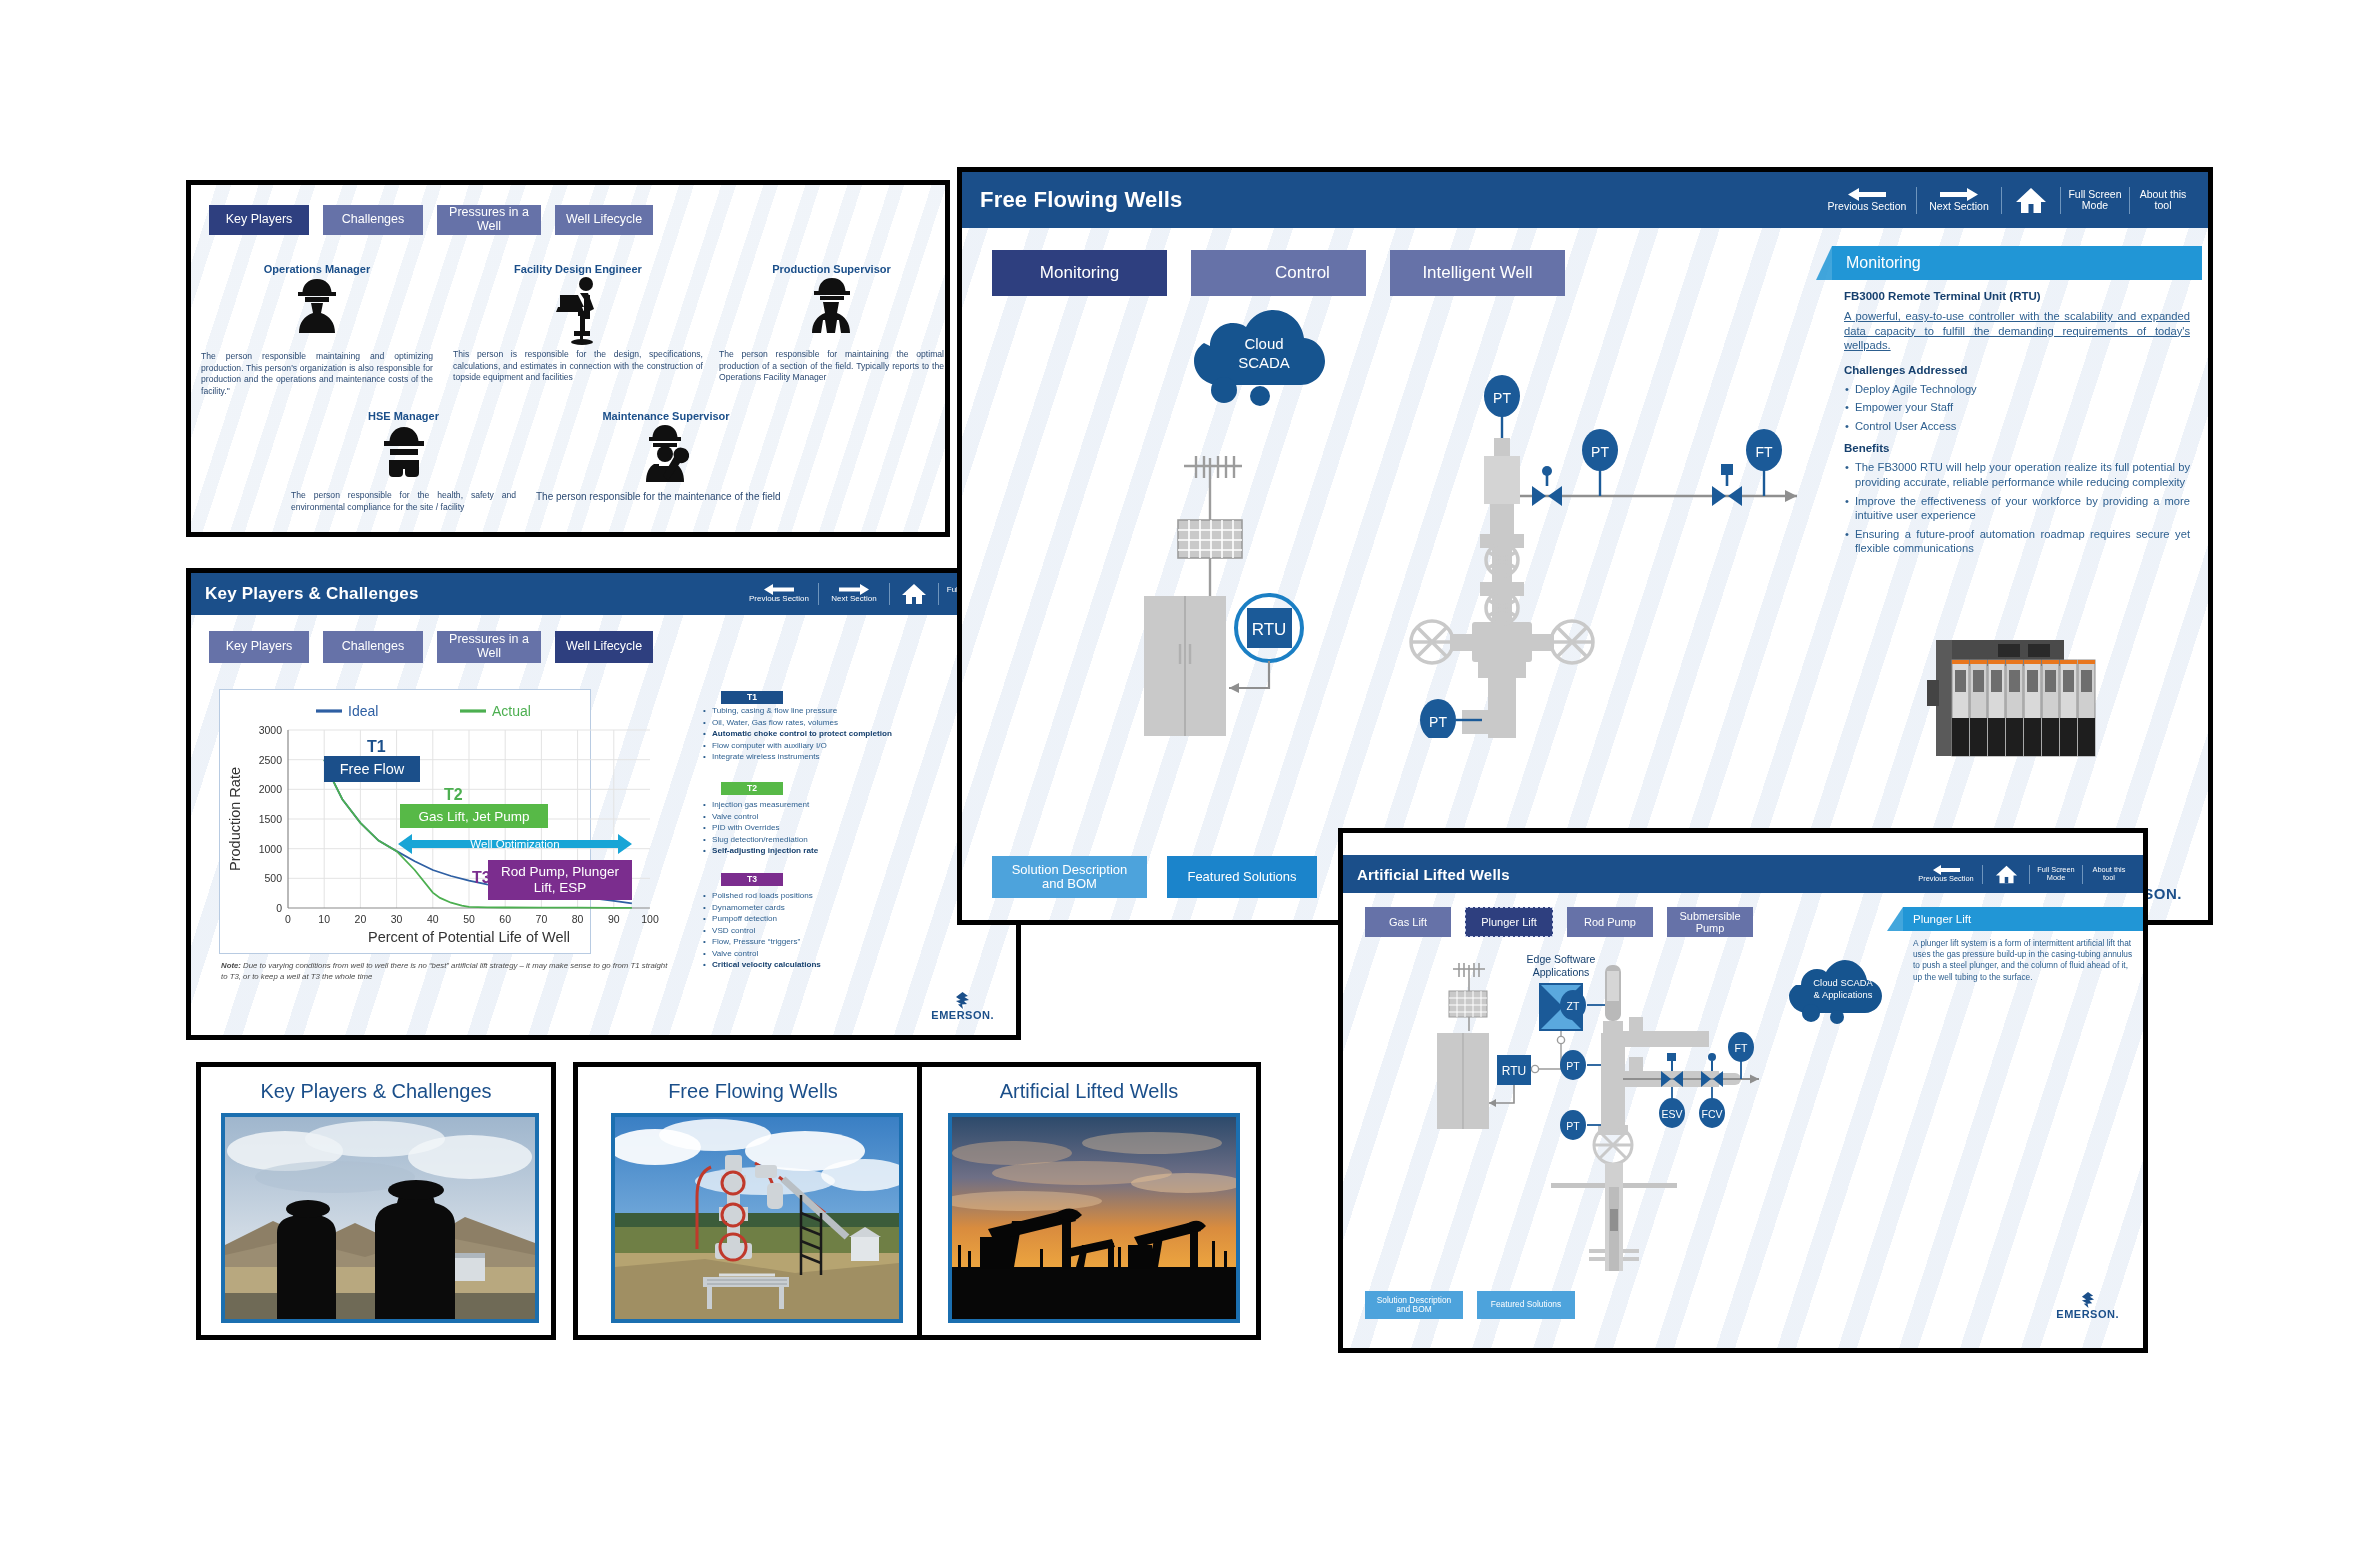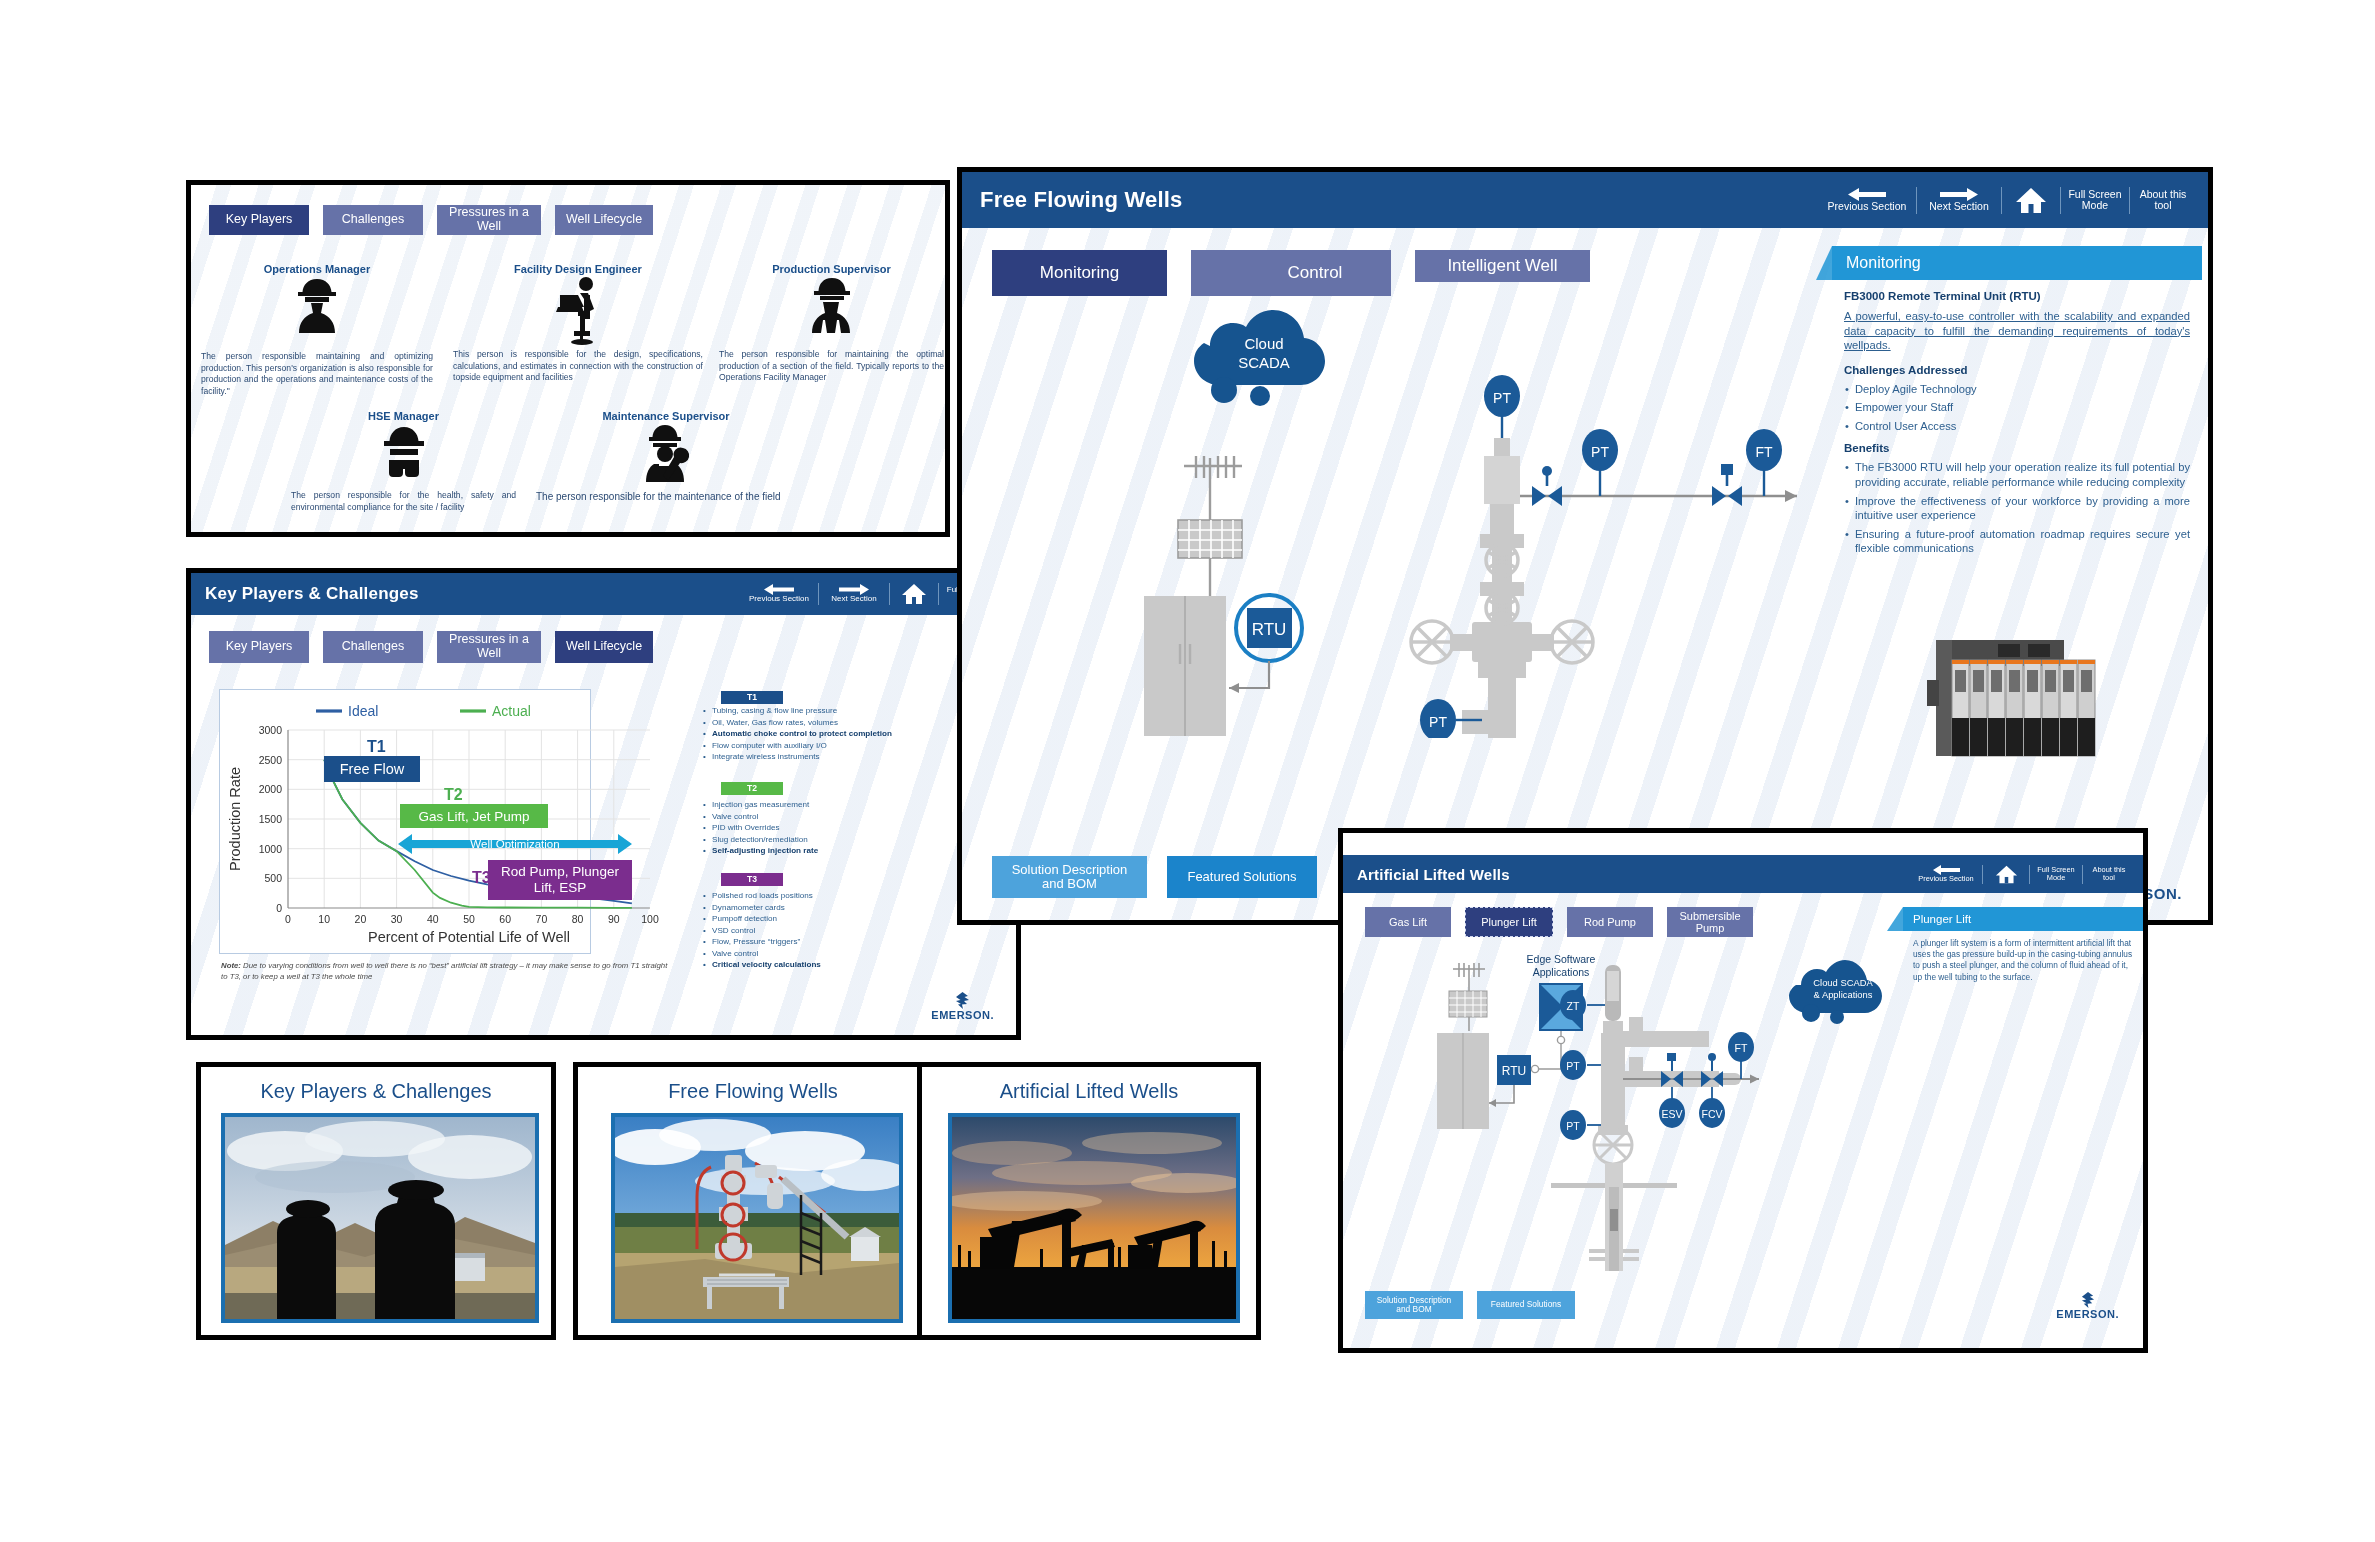--- a/index.html
+++ b/index.html
@@ -385,24 +385,24 @@
       </div>
     </div>
 
     <div class="content" style="position:absolute; left:0; top:56px; right:0; bottom:0;">
       <div class="stripes s2"></div>
 
       <div class="tabrow" style="left:30px; top:22px; gap:24px;">
         <div class="tab active" style="width:175px;height:46px;font-size:17px;">
           <span>Monitoring</span>
           </div>
-        <div class="tab" style="width:200px;height:46px;font-size:17px;padding-left:48px;">
+        <div class="tab" style="width:175px;height:46px;font-size:17px;padding-left:48px;">
           <span>Control</span>
           </div>
-        <div class="tab" style="width:175px;height:32px;font-size:17px;">
+        <div class="tab" style="width:175px;height:46px;font-size:17px;">
           <span>Intelligent Well</span>
           </div>
       </div>
 
       <svg style="position:absolute; left:130px; top:70px;" width="840" height="440" viewBox="0 0 840 440">
 
         <g>
           <path fill="#16548f" d="M118 48c0-13 10-23 23-23 5 0 9 1 13 4 5-10 15-17 27-17 16 0 29 12 31 28 12 1 21 11 21 23 0 13-11 24-24 24h-82c-14 0-25-11-25-24 0-8 4-14 10-18z"></path>
           <circle cx="132" cy="92" r="13" fill="#16548f"></circle>
           <circle cx="168" cy="98" r="10" fill="#16548f"></circle>

